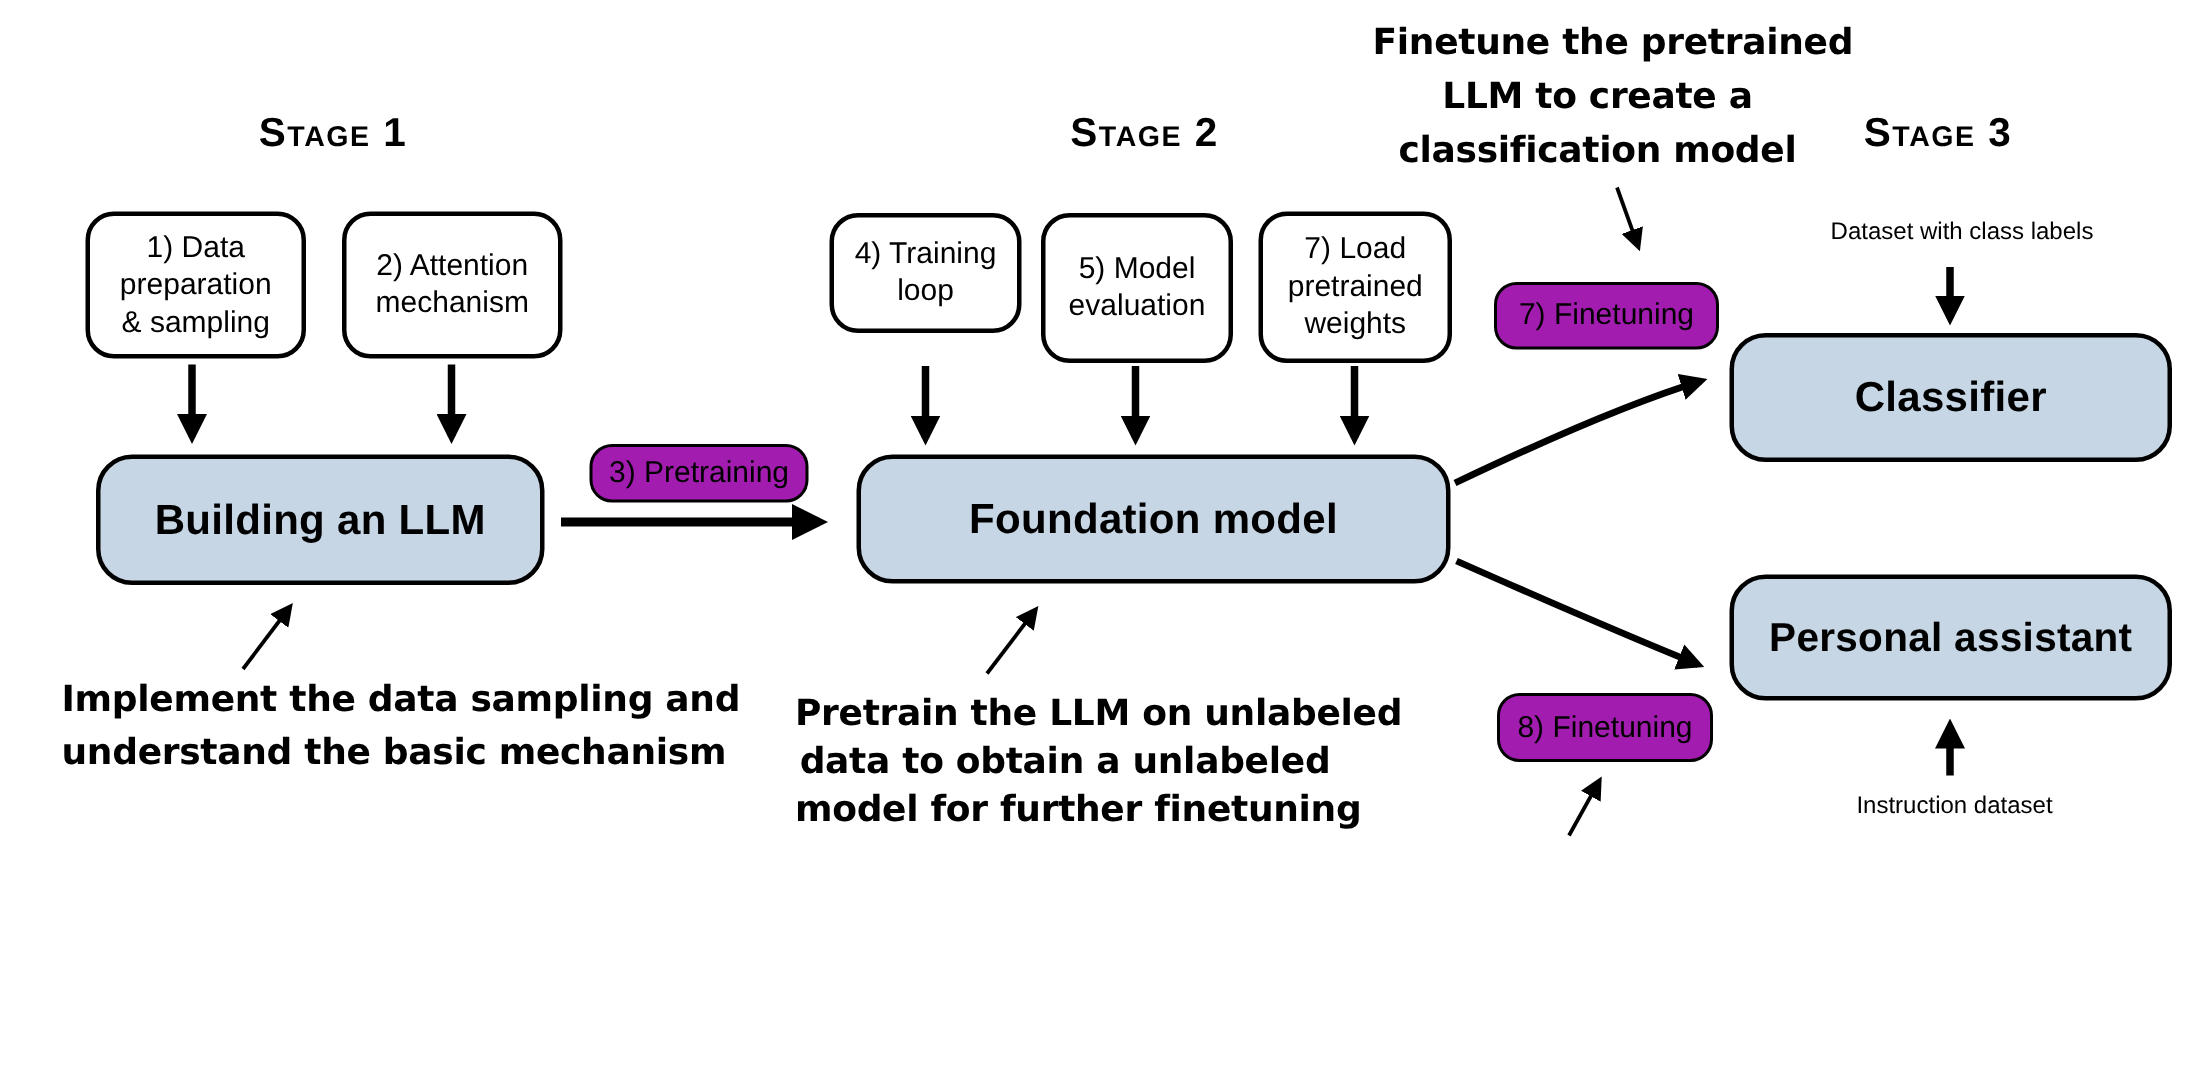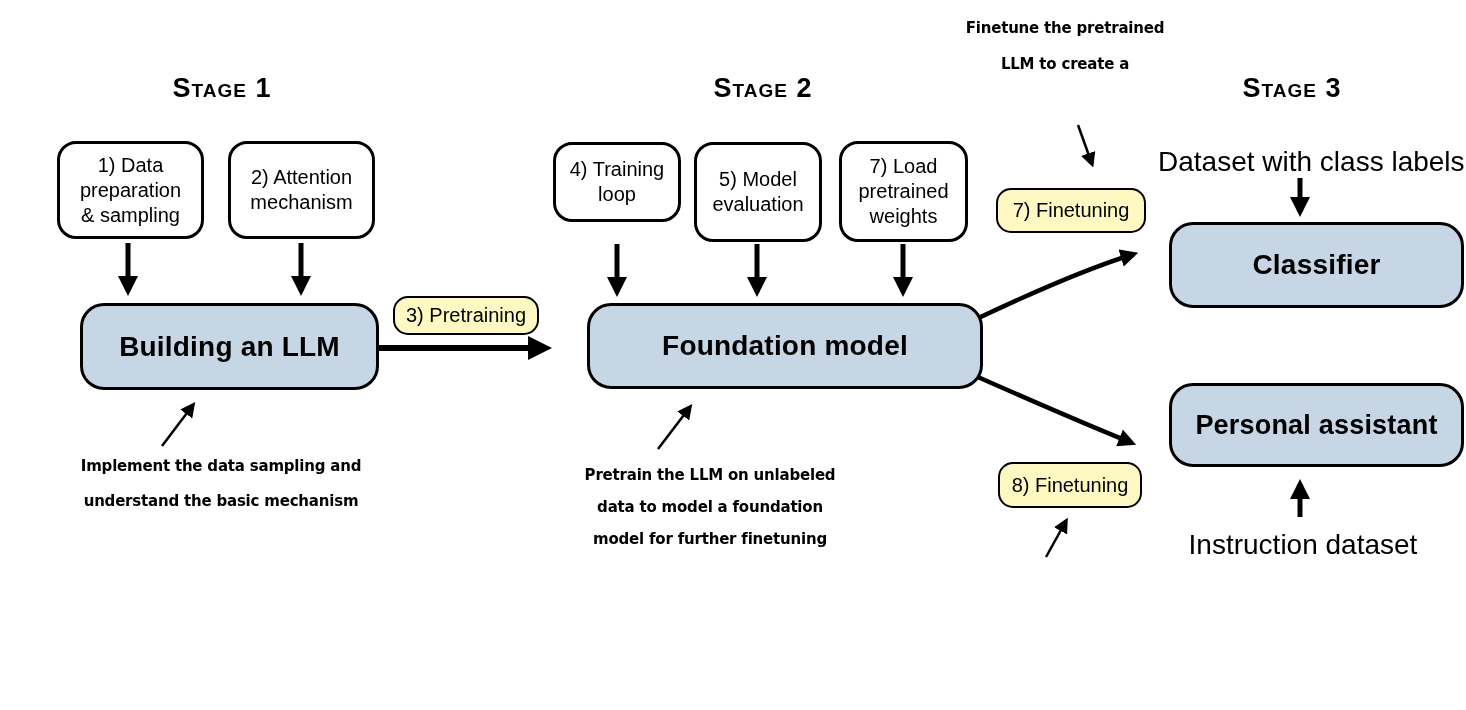--- a/index.html
+++ b/index.html
@@ -17,32 +17,32 @@
   }
   .step-box {
     background:#ffffff; border:3px solid var(--box-border,#000);
     border-radius:19px; display:flex; flex-direction:column;
     align-items:center; justify-content:center;
     font-size:20px; line-height:25px; text-align:center;
   }
   .main-box {
     background:var(--box-fill,#c6d6e5); border:3.5px solid var(--box-border,#000);
     border-radius:24px; display:flex; align-items:center; justify-content:center;
-    font-size:28px; font-weight:700; letter-spacing:0.2px; text-align:center;margin-left:16px;
+    font-size:28px; font-weight:700; letter-spacing:0.2px; text-align:center;
   }
   .pill {
-    background:#fef9c3; border:2.5px solid var(--box-border,#000);
+    background:#a21caf; border:2.5px solid var(--box-border,#000);
     border-radius:15px; display:flex; align-items:center; justify-content:center;
     font-size:20px; white-space:nowrap;
   }
   .annotation {
     font-family:"DejaVu Sans", sans-serif; font-weight:700;
-    font-size:15px; letter-spacing:-0.2px; text-align:center; white-space:nowrap;
+    font-size:24px; letter-spacing:-0.2px; text-align:center; white-space:nowrap;
   }
-  .label { font-size:28px; text-align:center; white-space:nowrap; }
+  .label { font-size:16px; text-align:center; white-space:nowrap; }
   svg.arrows { position:absolute; left:0; top:0; pointer-events:none; }
 </style>
 </head>
 <body>
 
 <div class="canvas">
 
   <svg class="arrows" width="1466" height="710" viewBox="0 0 1466 710">
     <defs>
       <marker id="head" viewBox="0 0 10 10" refX="7.5" refY="5" markerWidth="4" markerHeight="4" orient="auto-start-reverse">
@@ -111,29 +111,30 @@
   <div class="abs step-box" style="left:839px;top:141px;width:129px;height:101px">
     <div>7) Load</div>
     <div>pretrained</div>
     <div>weights</div>
   </div>
 
   <div class="abs main-box" style="left:571px;top:303px;width:396px;height:86px">Foundation model</div>
 
   <div class="abs annotation" style="left:530px;top:459px;width:360px;line-height:32px">
     <div>Pretrain the LLM on unlabeled</div>
-    <div>data to model a foundation</div>
+    <div>data to obtain a unlabeled</div>
     <div>model for further finetuning</div>
   </div>
 
   <div class="abs stage-title" style="left:1192px;top:73px;width:200px">Stage 3</div>
 
   <div class="abs annotation" style="left:915px;top:10px;width:300px;line-height:36px">
     <div>Finetune the pretrained</div>
     <div>LLM to create a</div>
+    <div>classification model</div>
   </div>
 
   <div class="abs pill" style="left:996px;top:188px;width:150px;height:45px">7) Finetuning</div>
 
   <div class="abs label" style="left:1158px;top:146px;width:300px">Dataset with class labels</div>
 
   <div class="abs main-box" style="left:1153px;top:222px;width:295px;height:86px">Classifier</div>
 
   <div class="abs main-box" style="left:1153px;top:383px;width:295px;height:84px;font-size:27px">Personal assistant</div>
 

